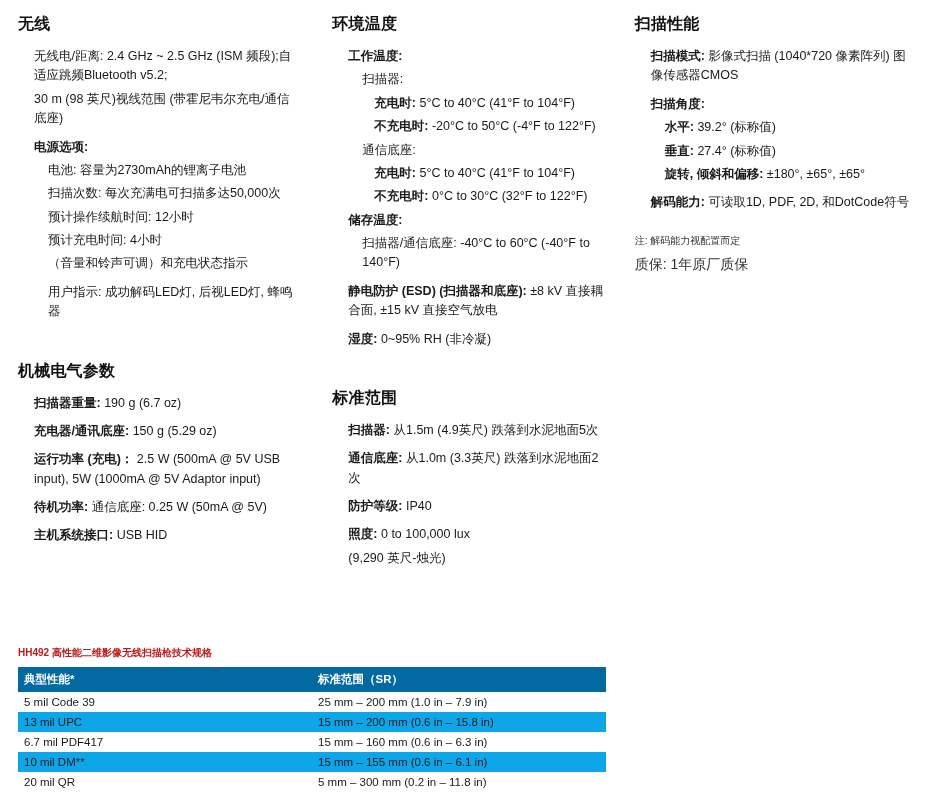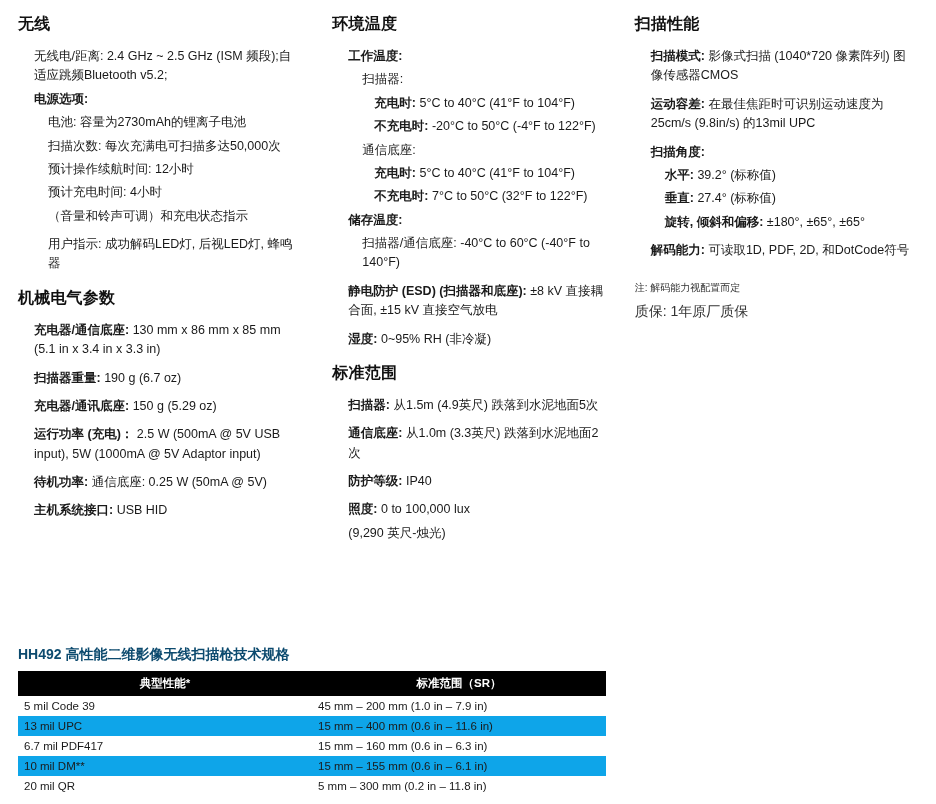--- a/index.html
+++ b/index.html
@@ -36,21 +36,21 @@
   .col-3 { width: 288px; }
 
   h2.section-title {
     font-size: 16px;
     font-weight: bold;
     margin: 0 0 12px 0;
     color: #111;
     letter-spacing: 0.2px;
   }
   h2.section-title.spaced {
-    margin-top: 14px;
+    margin-top: 39px;
   }
   .para {
     margin: 0 0 9px 16px;
     line-height: 1.55;
   }
   .para.tight {
     margin-bottom: 4px;
   }
   .indent-1 { padding-left: 14px; }
   .indent-2 { padding-left: 26px; }
@@ -70,35 +70,35 @@
 
   
   .table-wrap {
     position: absolute;
     left: 18px;
     top: 646px;
     width: 588px;
   }
   .table-caption {
     font-weight: bold;
-    font-size: 14px;
+    font-size: 10px;
     margin-bottom: 7px;
-    color: #0c4a6e;
+    color: #b91c1c;
   }
   table.spec {
     border-collapse: collapse;
     width: 100%;
     font-size: 11.5px;
   }
   table.spec thead th {
-    background: #000000;
+    background: #0369a1;
     color: #ffffff;
     font-weight: bold;
     padding: 5px 6px;
-    text-align: center;
+    text-align: left;
     font-size: 11.5px;
   }
   table.spec thead th.left-head { width: 50%; }
   table.spec tbody td {
     padding: 4px 6px;
     color: #1a1a1a;
     border: none;
   }
   table.spec tbody tr.alt td {
     background: #0ea5e9;
@@ -110,36 +110,33 @@
 
 <div class="page">
 
   <div class="columns">
 
     <div class="col col-1">
 
       <h2 class="section-title">无线</h2>
 
       <div class="para tight">无线电/距离: 2.4 GHz ~ 2.5 GHz (ISM 频段);自适应跳频Bluetooth v5.2;</div>
+      <div class="para">30 m (98 英尺)视线范围 (带霍尼韦尔充电/通信底座)</div>
 
       <div class="para tight b">电源选项:</div>
       <div class="para tight indent-1">电池: 容量为2730mAh的锂离子电池</div>
       <div class="para tight indent-1">扫描次数: 每次充满电可扫描多达50,000次</div>
       <div class="para tight indent-1">预计操作续航时间: 12小时</div>
       <div class="para tight indent-1">预计充电时间: 4小时</div>
       <div class="para indent-1">（音量和铃声可调）和充电状态指示</div>
       <div class="para tight indent-1">用户指示: 成功解码LED灯, 后视LED灯, 蜂鸣器</div>
 
       <h2 class="section-title spaced">机械电气参数</h2>
 
       <div class="para">
-        <span class="b">充电器/通信底座:</span>
-        <span>130 mm x 86 mm x 85 mm (5.1 in x 3.4 in x 3.3 in)</span>
-      </div>
-      <div class="para">
         <span class="b">扫描器重量:</span>
         <span>190 g (6.7 oz)</span>
       </div>
       <div class="para">
         <span class="b">充电器/通讯底座:</span>
         <span>150 g (5.29 oz)</span>
       </div>
       <div class="para">
         <span class="b">运行功率 (充电)：</span>
         <span>2.5 W (500mA @ 5V USB input), 5W (1000mA @ 5V Adaptor input)</span>
@@ -168,21 +165,21 @@
         <span class="b">不充电时:</span>
         <span>-20°C to 50°C (-4°F to 122°F)</span>
       </div>
       <div class="para tight indent-1">通信底座:</div>
       <div class="para tight indent-2">
         <span class="b">充电时:</span>
         <span>5°C to 40°C (41°F to 104°F)</span>
       </div>
       <div class="para tight indent-2">
         <span class="b">不充电时:</span>
-        <span>7°C to 50°C (32°F to 122°F)</span>
+        <span>0°C to 30°C (32°F to 122°F)</span>
       </div>
       <div class="para tight b">储存温度:</div>
       <div class="para indent-1">扫描器/通信底座: -40°C to 60°C (-40°F to 140°F)</div>
 
       <div class="para">
         <span class="b">静电防护 (ESD) (扫描器和底座):</span>
         <span>±8 kV 直接耦合面, ±15 kV 直接空气放电</span>
       </div>
       <div class="para">
         <span class="b">湿度:</span>
@@ -210,24 +207,20 @@
       <div class="para">(9,290 英尺-烛光)</div>
     </div>
 
     <div class="col col-3">
 
       <h2 class="section-title">扫描性能</h2>
 
       <div class="para">
         <span class="b">扫描模式:</span>
         <span>影像式扫描 (1040*720 像素阵列)  图像传感器CMOS</span>
-      </div>
-      <div class="para">
-        <span class="b">运动容差:</span>
-        <span>在最佳焦距时可识别运动速度为 25cm/s (9.8in/s) 的13mil UPC</span>
       </div>
       <div class="para tight b">扫描角度:</div>
       <div class="para tight indent-1">
         <span class="b">水平:</span>
         <span>39.2° (标称值)</span>
       </div>
       <div class="para tight indent-1">
         <span class="b">垂直:</span>
         <span>27.4° (标称值)</span>
       </div>
@@ -250,25 +243,25 @@
     <table class="spec">
       <thead>
         <tr>
           <th class="left-head">典型性能*</th>
           <th>标准范围（SR）</th>
         </tr>
       </thead>
       <tbody>
         <tr>
           <td class="c1">5 mil Code 39</td>
-          <td>45 mm – 200 mm (1.0 in – 7.9 in)</td>
+          <td>25 mm – 200 mm (1.0 in – 7.9 in)</td>
         </tr>
         <tr class="alt">
           <td class="c1">13 mil UPC</td>
-          <td>15 mm – 400 mm (0.6 in – 11.6 in)</td>
+          <td>15 mm – 200 mm (0.6 in – 15.8 in)</td>
         </tr>
         <tr>
           <td class="c1">6.7 mil PDF417</td>
           <td>15 mm – 160 mm (0.6 in – 6.3 in)</td>
         </tr>
         <tr class="alt">
           <td class="c1">10 mil DM**</td>
           <td>15 mm – 155 mm (0.6 in – 6.1 in)</td>
         </tr>
         <tr>

